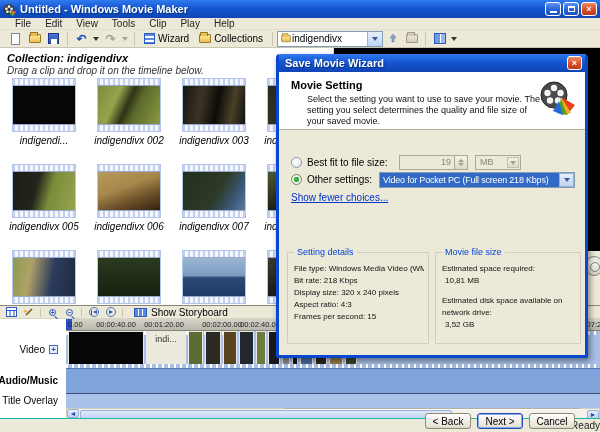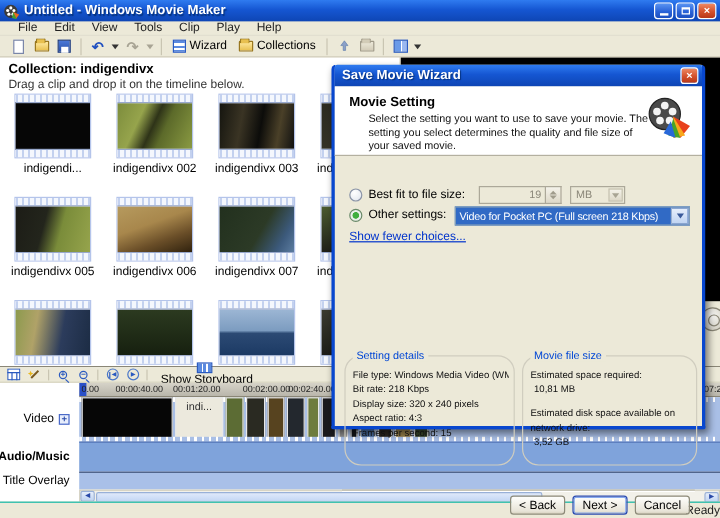--- a/index.html
+++ b/index.html
@@ -43,21 +43,21 @@
     background-image:repeating-linear-gradient(180deg,#5a8ae0 0 2px,#fff 2px 4px); }
   .combo { display:flex; align-items:center; height:16px; background:#fff; border:1px solid #7f9db9; width:106px; padding-left:2px; }
   .combo .cval { flex:1; font-size:10px; }
   .combo-arrowbtn { width:15px; height:14px; background:linear-gradient(#e6eefb,#c0d4f2); border-left:1px solid #9ab0d0;
     display:flex; align-items:center; justify-content:center; }
   .combo-arrowbtn .dd-tri { border-top-color:#3a5a9a; }
   .views-glyph { width:12px; height:11px; border:1px solid #2a5ac0;
     background-image:linear-gradient(90deg,#6a9ae8 0 5px,#fff 5px 6px,#9ab8f0 6px); }
 
   
-  .collection-pane { position:absolute; left:0; top:48px; width:333px; height:257px; background:#fff; overflow:hidden; }
+  .collection-pane { position:absolute; left:0; top:48px; width:333px; height:257px; background:#fff; overflow:hidden;font-style:italic; }
   .coll-title { position:absolute; left:7px; top:4px; font-size:11px; font-weight:bold; color:#000; }
   .coll-sub { position:absolute; left:7px; top:17px; font-size:10px; color:#333; }
   .thumb { position:absolute; width:64px; height:54px; background:#fff; border:1px solid #b4c4ea; }
   .thumb .perf { height:6px; background-image:repeating-linear-gradient(90deg,#c3d1ef 0 2px,#f4f7fd 2px 5px); }
   .thumb .img { height:40px; border-top:1px solid #98a8cc; border-bottom:1px solid #98a8cc; }
   .tlabel { position:absolute; width:86px; text-align:center; font-size:10px; color:#000; }
   .t1{background:#060606}
   .t2{background:linear-gradient(115deg,#7c8c3c 0%,#96a44c 30%,#2e3318 48%,#5c6a2a 62%,#8a9a42 100%)}
   .t3{background:linear-gradient(100deg,#15150f 0%,#3a3424 30%,#0c0c0a 55%,#4a4028 78%,#111111 100%)}
   .t4{background:linear-gradient(120deg,#2a2a20,#4a4438)}
@@ -78,21 +78,21 @@
   
   .timeline { position:absolute; left:0; top:305px; width:600px; height:113px; background:#fff; border-top:1px solid #8a8676; }
   .tl-toolbar { position:absolute; left:0; top:0; width:600px; height:13px; background:#ECE9D8;
     display:flex; align-items:center; font-size:10px; border-bottom:1px solid #d8d4c0; padding-left:3px; }
   .tl-ic { width:13px; height:11px; margin:0 2px; display:flex; align-items:center; justify-content:center; }
   .mag { width:7px; height:7px; border:1px solid #2a5ac0; border-radius:50%; position:relative; font-size:7px; color:#2a5ac0; display:flex; align-items:center; justify-content:center; font-weight:bold; line-height:1;}
   .mag::after { content:""; position:absolute; right:-3px; bottom:-3px; width:4px; height:1px; background:#2a5ac0; transform:rotate(45deg); }
   .circ { width:10px; height:10px; border:1px solid #4a76c8; border-radius:50%; display:flex; align-items:center; justify-content:center; }
   .ptri { width:0; height:0; border-top:2.5px solid transparent; border-bottom:2.5px solid transparent; border-left:4px solid #2a5ac0; }
   .rbar { width:1.5px; height:5px; background:#2a5ac0; margin-right:0.5px; }
-  .sb-btn { display:flex; align-items:center; margin-left:8px;flex-direction:column; }
+  .sb-btn { display:flex; align-items:center; margin-left:8px; }
   .sb-glyph { width:13px; height:9px; border:1px solid #2a5ac0; background-image:linear-gradient(90deg,#5a8ae0 0 3px,#fff 3px 4px,#5a8ae0 4px 7px,#fff 7px 8px,#5a8ae0 8px); margin-right:4px; }
   .ruler { position:absolute; left:66px; top:13px; width:534px; height:12px;
     background:linear-gradient(180deg,#d6d3c8,#b9b6ab); border-bottom:1px solid #8a8676; overflow:hidden; }
   .ruler .tick-label { position:absolute; top:1px; font-size:7.5px; color:#222; white-space:nowrap; }
   .playhead { position:absolute; left:0px; top:0; width:6px; height:12px; background:#2a50c8; }
   .track { position:absolute; left:0; width:600px; display:flex; }
   .track-label { width:66px; font-size:10px; color:#000; text-align:right; padding-right:8px; background:#fff; display:flex; align-items:center; justify-content:flex-end; }
   .track-video { top:25px; height:37px; }
   .track-video .track-content { position:relative; flex:1; background:#a9bfe6;
     background-image:repeating-linear-gradient(90deg,#ffffff 0 2px,transparent 2px 6px); background-size:100% 4px; background-repeat:repeat-x; }
@@ -140,21 +140,21 @@
   .dis-select { position:absolute; height:15px; border:1px solid #aca899; background:#ECE9D8; color:#8a8678;
     font-size:9px; padding:1px 0 0 4px; }
   .dis-select .dsarrow { position:absolute; right:1px; top:1px; width:12px; height:11px; background:linear-gradient(#f4f2ea,#ddd8c8);
     border:1px solid #c4c0ae; display:flex; align-items:center; justify-content:center; }
   .sel-combo { position:absolute; height:16px; background:#316AC5; border:1px solid #7f9db9; color:#fff;
     font-size:9px; display:flex; align-items:center; }
   .sel-combo .scval { flex:1; padding-left:3px; white-space:nowrap; overflow:hidden; letter-spacing:-0.2px; }
   .sel-combo .scbtn { width:15px; height:14px; background:linear-gradient(#e6eefb,#c0d4f2); border:1px solid #9ab0d0;
     display:flex; align-items:center; justify-content:center; margin-right:0; }
   .link { position:absolute; left:12px; color:#0033CC; text-decoration:underline; font-size:10px; }
-  .groupbox { position:absolute; border:1px solid #d0cdbf; border-radius:14px;margin-top:44px; }
+  .groupbox { position:absolute; border:1px solid #d0cdbf; border-radius:1px; }
   .groupbox .legend { position:absolute; left:6px; top:-6px; background:#ECE9D8; padding:0 3px; font-size:9px; color:#0046D5; }
   .gb-line { white-space:nowrap; overflow:hidden; }
   .gb-content { padding:10px 4px 0 6px; font-size:8px; line-height:12px; color:#111; }
   .dlg-sep { position:absolute; left:6px; right:6px; top:278px; border-top:1px solid #b4b0a0; border-bottom:1px solid #fff; }
   .dlg-btn { position:absolute; top:283px; width:46px; height:16px; font-size:10px; text-align:center; padding-top:2px;
     background:linear-gradient(180deg,#fefefc,#e8e4d8 85%,#d8d2c0); border:1px solid #8d8a79; border-radius:3px; color:#000; }
   .dlg-btn.focused { border:1px solid #2a4ab0; box-shadow:0 0 0 1px #88aaee inset; }
   .dlg-close { width:15px; height:14px; border:1px solid #fff; border-radius:3px;
     background:linear-gradient(180deg,#ee8a64 0%,#d4512c 55%,#b83818 100%);
     color:#fff; font-size:9px; font-weight:bold; display:flex; align-items:center; justify-content:center; }
@@ -217,20 +217,27 @@
     <span class="tsep"></span>
     <span class="tbtn">
       <span class="tasks-glyph"></span>
       <span>Wizard</span>
     </span>
     <span class="tbtn">
       <span class="folder-shape" style="margin-right:3px;"></span>
       <span>Collections</span>
     </span>
     <span class="tsep"></span>
+    <span class="combo">
+      <span class="folder-shape" style="transform:scale(.8);"></span>
+      <span class="cval">indigendivx</span>
+      <span class="combo-arrowbtn">
+          <span class="dd-tri"></span>
+        </span>
+    </span>
     <span class="ticon">
       <svg width="12" height="12" viewBox="0 0 12 12">
           <path d="M6 1 L9 5 H7 V9 H5 V5 H3 Z" fill="#8aa0c8" stroke="#5a78a8" stroke-width=".5"></path>
         </svg>
     </span>
     <span class="ticon">
         <span class="folder-shape" style="filter:grayscale(.8);opacity:.7;"></span>
       </span>
     <span class="tsep"></span>
     <span class="ticon">

